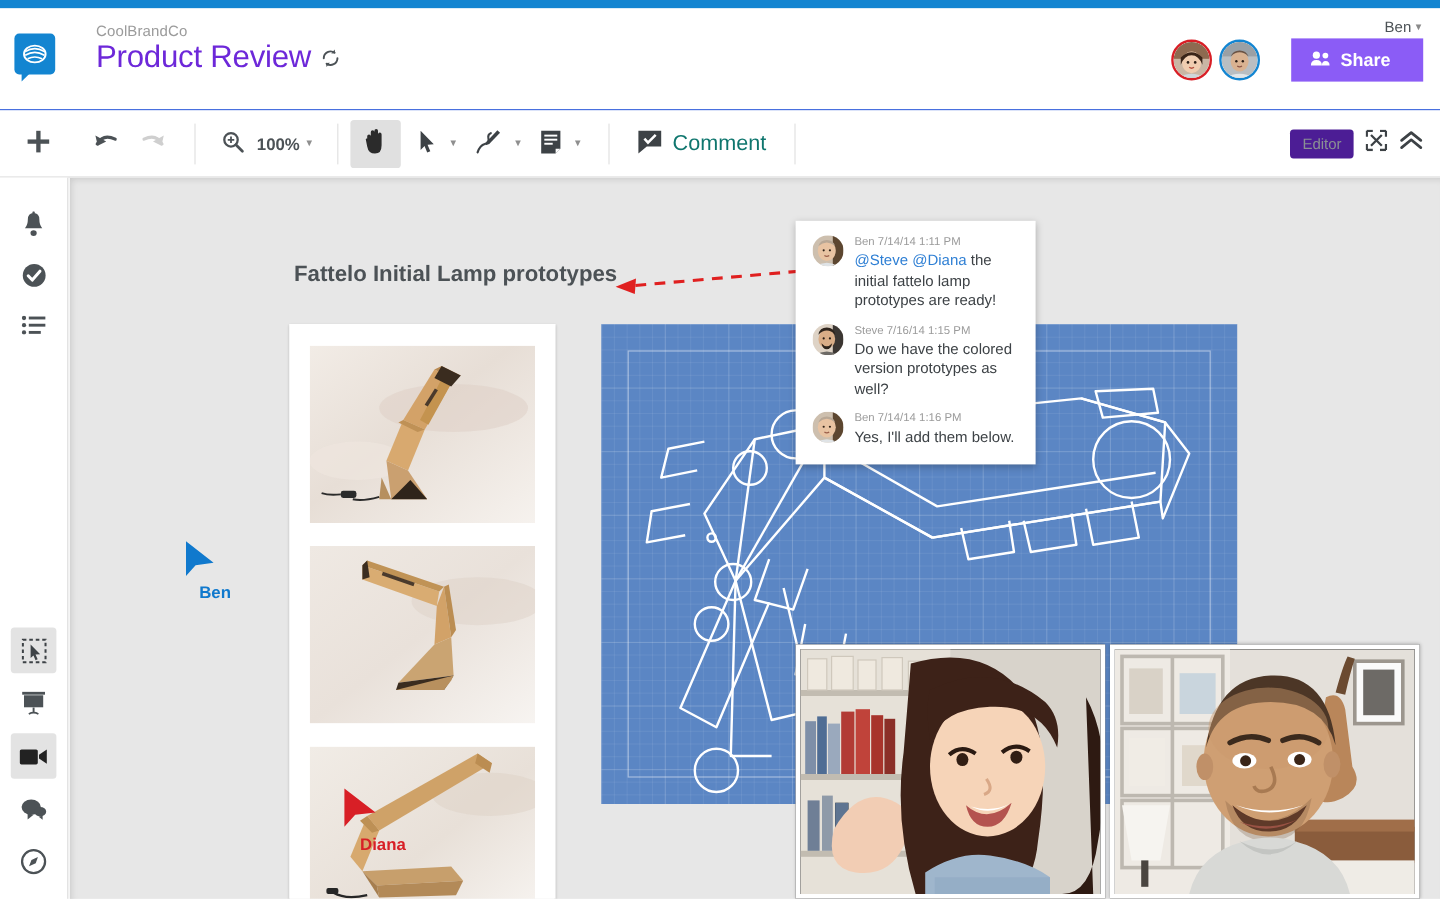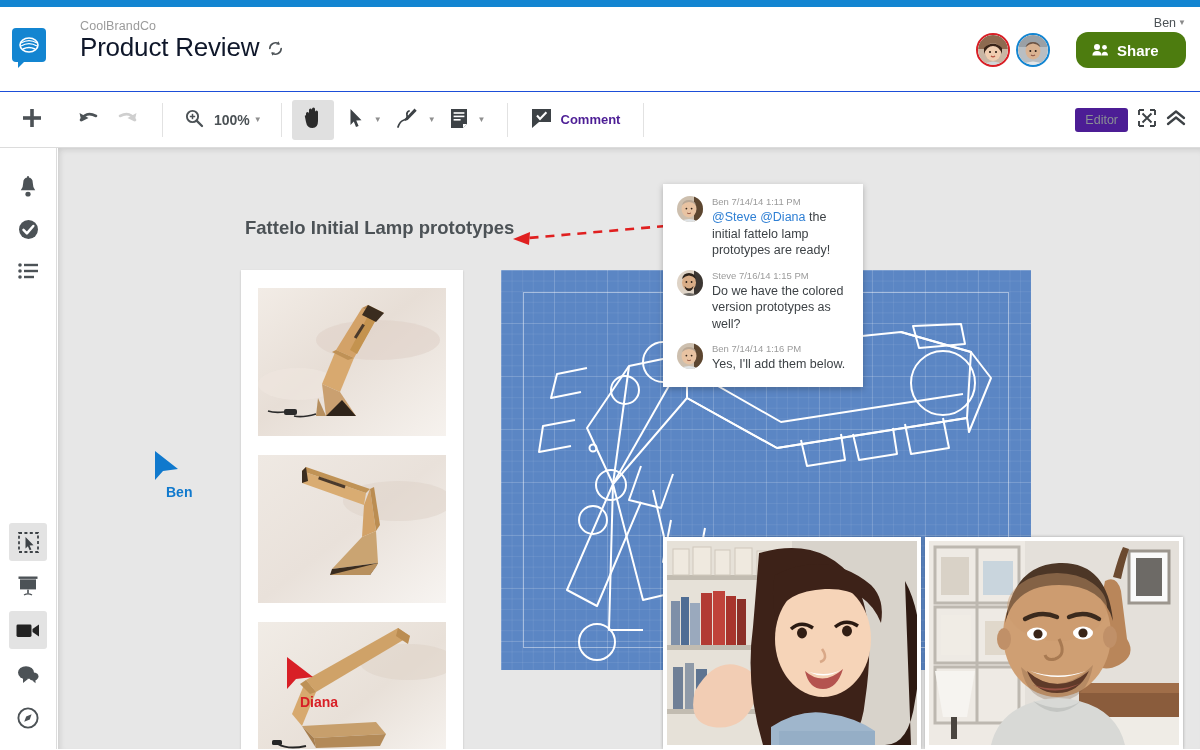--- a/index.html
+++ b/index.html
@@ -34,21 +34,21 @@
     border-bottom: 7px solid transparent;
   }
   .logo svg { position: absolute; left: 5px; top: 5px; }
 
   .brand {
     position: absolute; left: 80px; top: 12px;
     font-size: 12.5px; color: #9b9b9b; letter-spacing: .1px;
   }
   .board-title {
     position: absolute; left: 80px; top: 25px;
-    font-size: 26px; font-weight: 400; color: #0f172a; letter-spacing: -.2px;
+    font-size: 26px; font-weight: 400; color: #6d28d9; letter-spacing: -.2px;
   }
   .sync-icon { position: absolute; left: 266px; top: 32px; }
 
   .menubar {
     position: absolute; left: 80px; top: 64px;
     display: flex; gap: 25px;
   }
   .menubar .mi {
     font-size: 14.5px; color: #4c5256; cursor: pointer; white-space: nowrap;
   }
@@ -61,42 +61,42 @@
 
   .avatars { position: absolute; right: 150px; top: 26px; display: flex; gap: 6px; }
   .av { width: 34px; height: 34px; border-radius: 50%; position: relative; overflow: hidden; }
   .av-ring-red { border: 2px solid #d81f26; }
   .av-ring-blue { border: 2px solid #1385d1; }
   .av-inner { position: absolute; inset: 0; border-radius: 50%; overflow: hidden; }
 
   .share-btn {
     position: absolute; right: 14px; top: 25px;
     height: 36px; min-width: 110px; padding: 3px 16px;
-    background: #4d7c0f; color: #fff; border: none; border-radius: 12px;
+    background: #8b5cf6; color: #fff; border: none; border-radius: 0;
     font-size: 15px; font-weight: bold; font-family: inherit;
     display: flex; align-items: center; gap: 8px; cursor: pointer;
   }
 
   
   .toolbar {
     position: relative; height: 56px; background: #fff;
     border-bottom: 1px solid #dcdcdc;
     display: flex; align-items: center;
   }
   .tb-sep { width: 1px; height: 34px; background: #e2e2e2; margin: 0 2px; }
   .tb-btn {
     height: 36px; min-width: 36px; padding: 0 7px;
     display: flex; align-items: center; justify-content: center;
     gap: 4px; cursor: pointer; border-radius: 3px; background: transparent;
     border: none; font-family: inherit;
   }
   .tb-btn.active { background: #e0e0e0; }
   .caret-sm { font-size: 8px; color: #8f8f8f; }
   .zoom-val { font-size: 14px; font-weight: bold; color: #4c5256; text-align: right; }
-  .comment-label { font-size: 13px; font-weight: bold; color: #4c1d95; margin-left: 4px; }
+  .comment-label { font-size: 18px; font-weight: normal; color: #0f766e; margin-left: 4px; }
   .tb-right { position: absolute; right: 12px; display: flex; align-items: center; gap: 10px; }
   .editor-badge {
     background: #4c1d95; color: #8a9094; font-size: 12.5px;
     padding: 5px 10px; border-radius: 3px; cursor: pointer;
   }
 
   
   .body-wrap { position: relative; height: 601px; }
 
   .rail {

